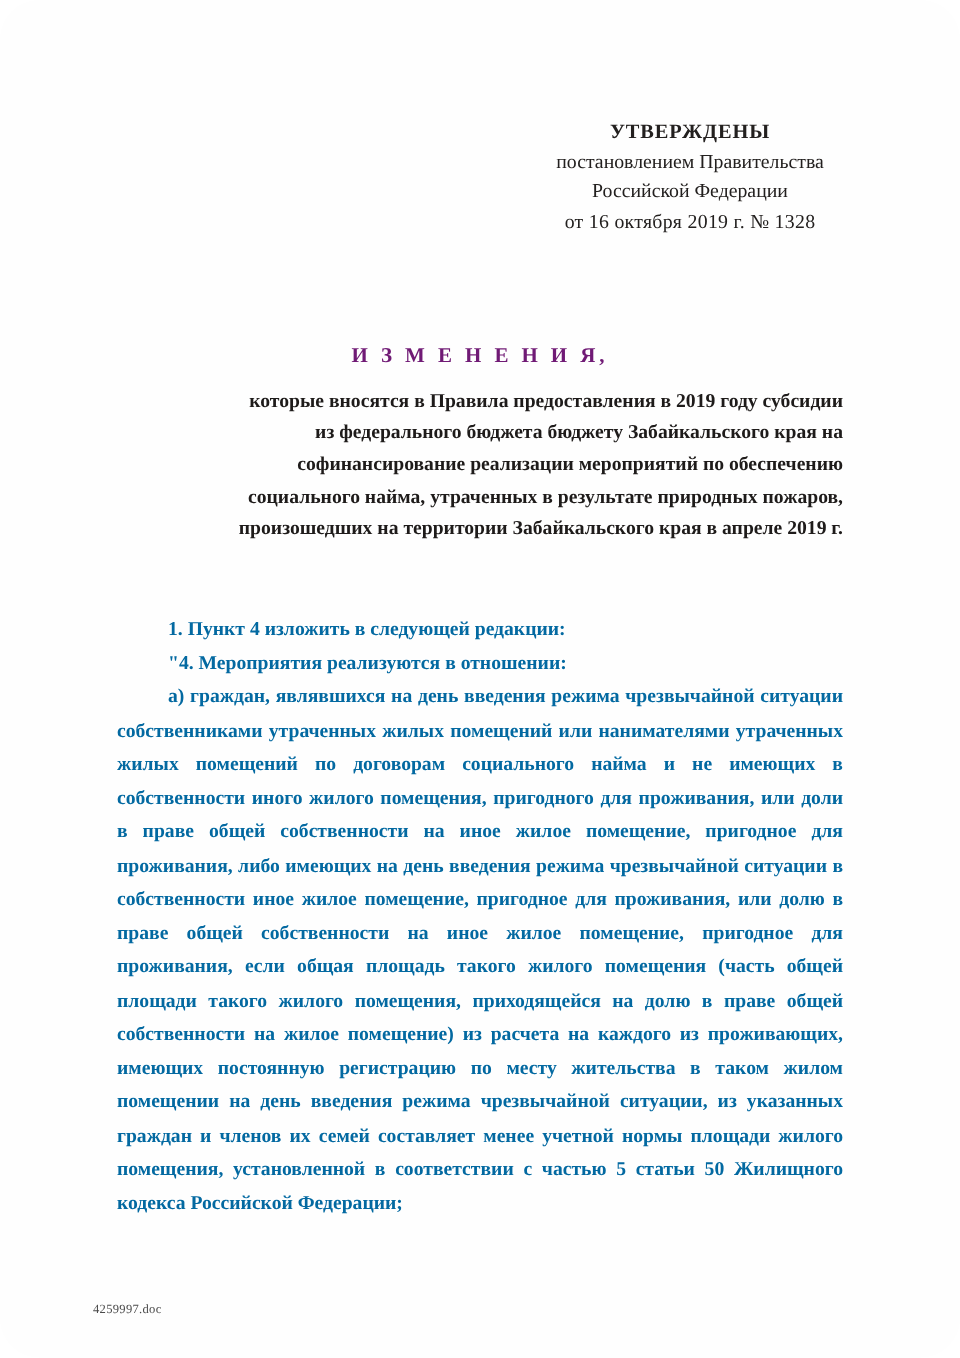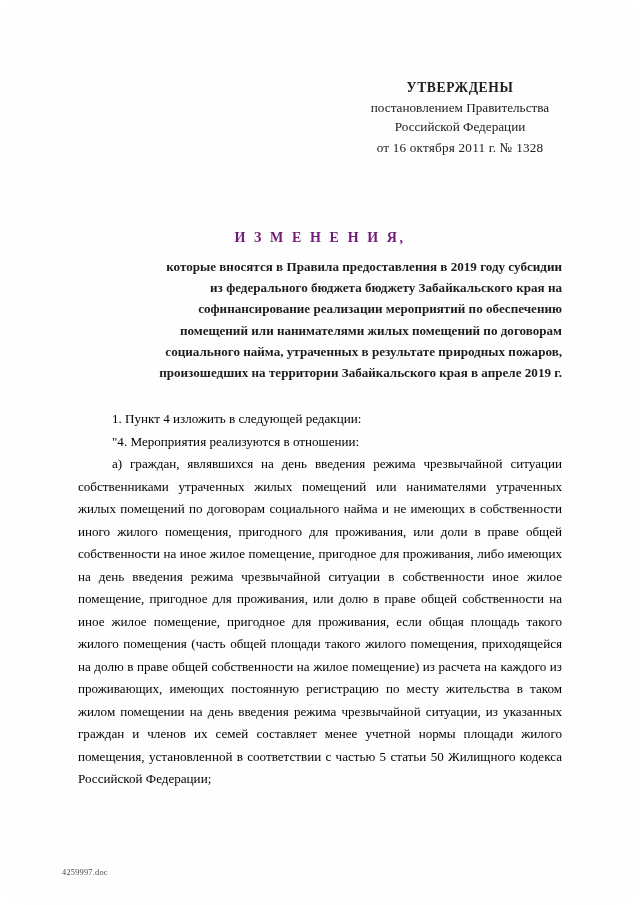--- a/index.html
+++ b/index.html
@@ -79,21 +79,22 @@
   }
 
   
   .body-text {
     position: absolute;
     top: 408px;
     left: 78px;
     width: 484px;
     font-size: 13.1px;
     line-height: 1.72;
-    color: #000000;
+    color: #0369a1;
+    font-weight: bold;
   }
   .body-text p {
     margin: 0;
     text-align: justify;
     text-align-last: left;
   }
   .body-text p.indent {
     text-indent: 34px;
   }
   .body-text p.just {
@@ -117,30 +118,29 @@
 </style>
 </head>
 <body>
 
 <div class="page">
 
   <div class="approval">
     <span class="ttl">УТВЕРЖДЕНЫ</span>
     <span class="ln">постановлением Правительства</span>
     <span class="ln">Российской Федерации</span>
-    <span class="ln date">от 16 октября 2011 г.  №  1328</span>
+    <span class="ln date">от 16 октября 2019 г.  №  1328</span>
   </div>
 
   <div class="doc-title">И З М Е Н Е Н И Я,</div>
 
   <div class="preamble">
     <span class="ln">которые вносятся в Правила предоставления в 2019 году субсидии</span>
     <span class="ln">из федерального бюджета бюджету Забайкальского края на</span>
     <span class="ln">софинансирование реализации мероприятий по обеспечению</span>
-    <span class="ln">помещений или нанимателями жилых помещений по договорам</span>
     <span class="ln">социального найма, утраченных в результате природных пожаров,</span>
     <span class="ln">произошедших на территории Забайкальского края в апреле 2019 г.</span>
   </div>
 
   <div class="body-text">
     <p class="indent last">1. Пункт 4 изложить в следующей редакции:</p>
     <p class="indent last">"4. Мероприятия реализуются в отношении:</p>
     <p class="indent just">а) граждан, являвшихся на день введения режима чрезвычайной ситуации собственниками утраченных жилых помещений или нанимателями утраченных жилых помещений по договорам социального найма и не имеющих в собственности иного жилого помещения, пригодного для проживания, или доли в праве общей собственности на иное жилое помещение, пригодное для проживания, либо имеющих на день введения режима чрезвычайной ситуации в собственности иное жилое помещение, пригодное для проживания, или долю в праве общей собственности на иное жилое помещение, пригодное для проживания, если общая площадь такого жилого помещения (часть общей площади такого жилого помещения, приходящейся на долю в праве общей собственности на жилое помещение) из расчета на каждого из проживающих, имеющих постоянную регистрацию по месту жительства в таком жилом помещении на день введения режима чрезвычайной ситуации, из указанных граждан и членов их семей составляет менее учетной нормы площади жилого помещения, установленной в соответствии с частью 5 статьи 50 Жилищного кодекса Российской Федерации;</p>
   </div>
 

